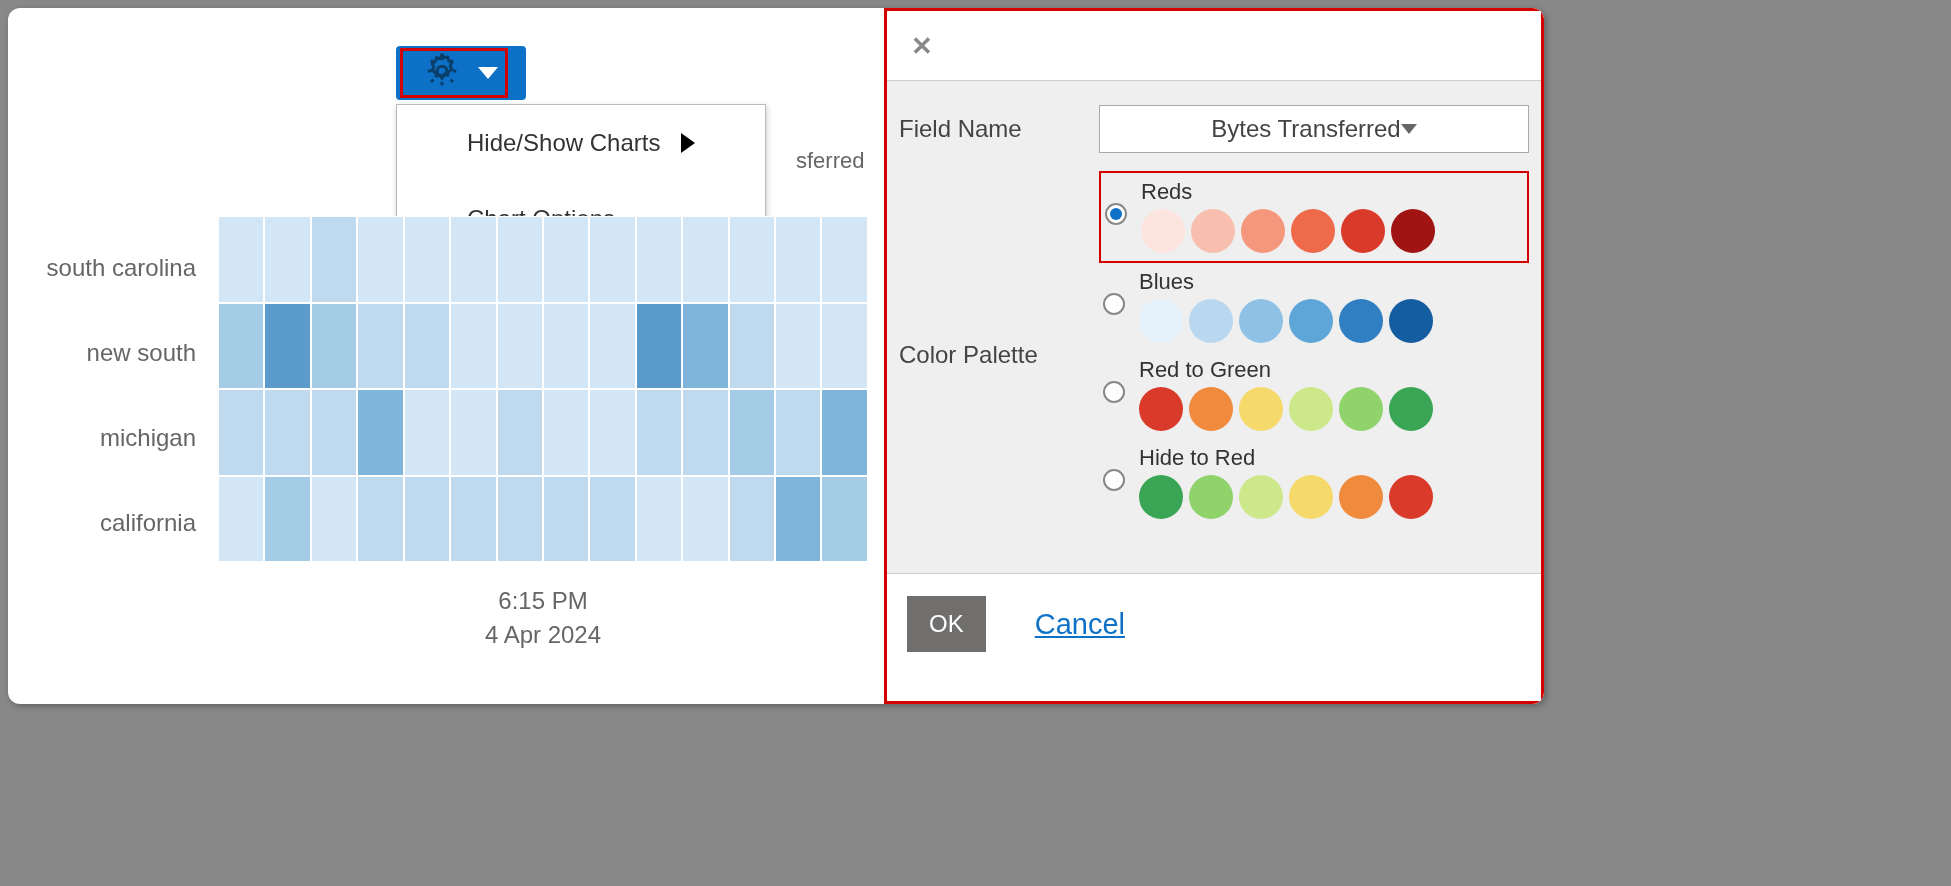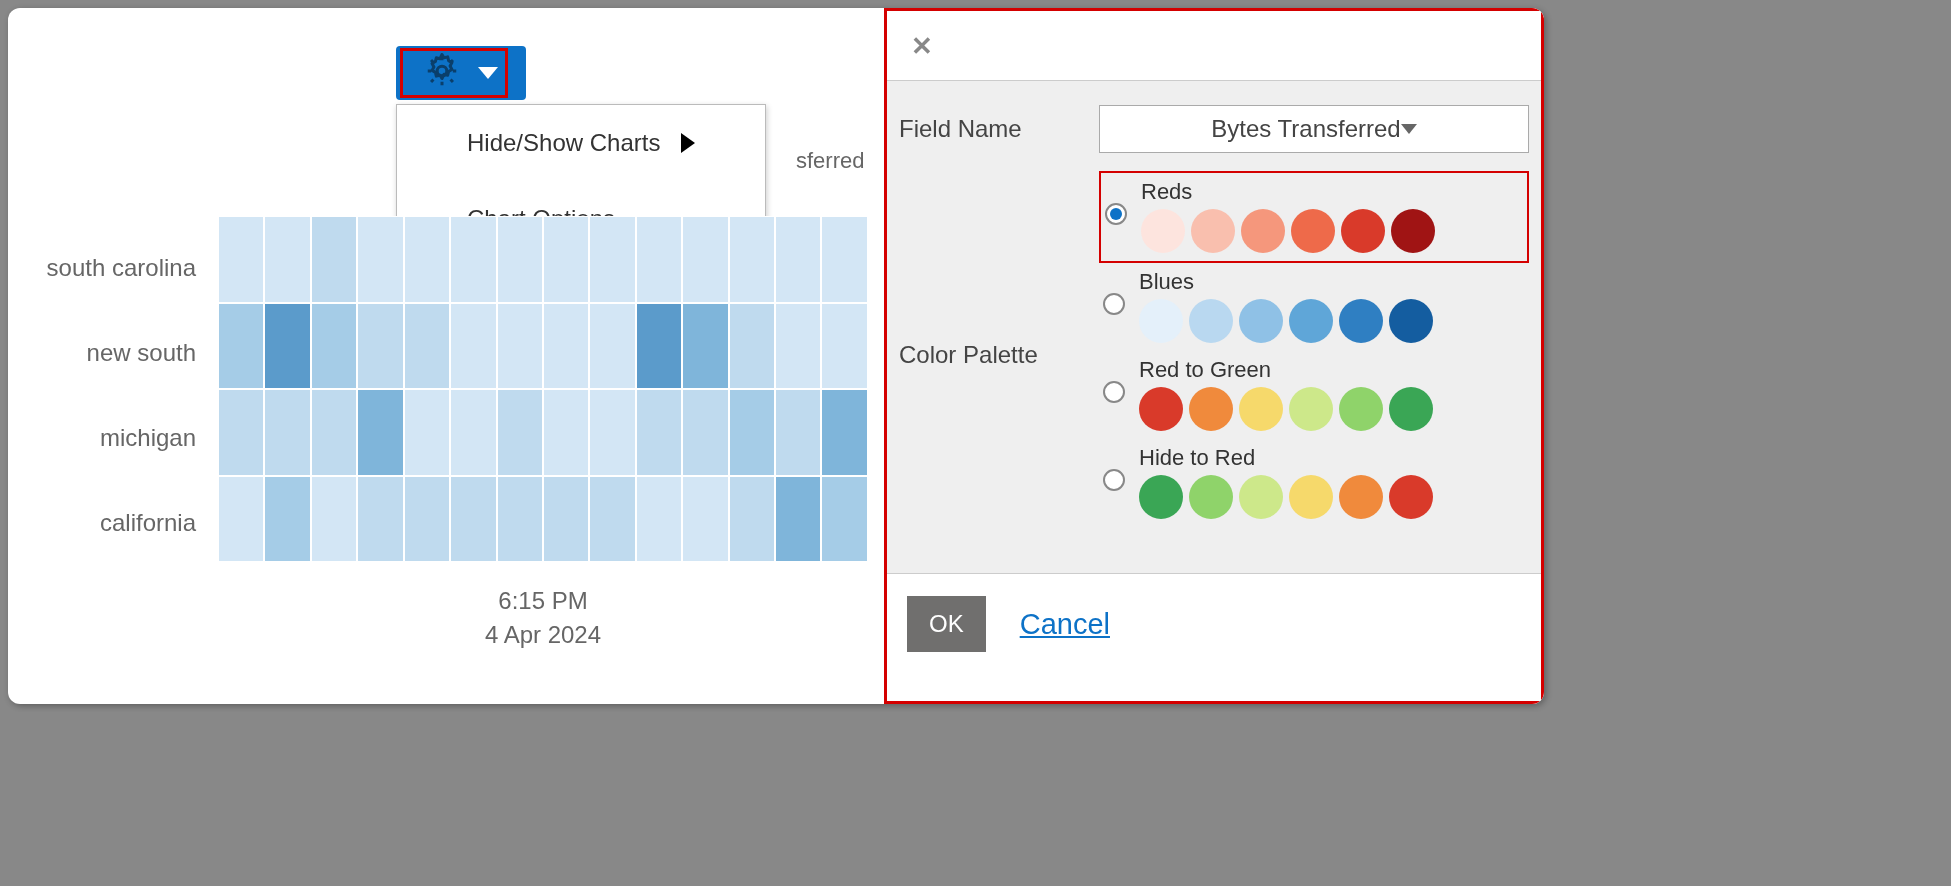--- a/index.html
+++ b/index.html
@@ -210,21 +210,21 @@
   .palette-body { }
   .palette-name { font-size:22px; color:#333; margin-bottom:4px; }
   .swatches { display:flex; gap:6px; }
   .swatch {
     width:44px; height:44px; border-radius:50%;
   }
   .dialog-footer {
     padding:22px 20px;
     display:flex;
     align-items:center;
-    gap:34px;
+    gap:49px;
   }
   .btn-ok {
     background:#706f6e;
     color:#fff;
     font-size:24px;
     padding:14px 22px;
     border:none;
   }
   .link-cancel {
     color:#0d72c7;

